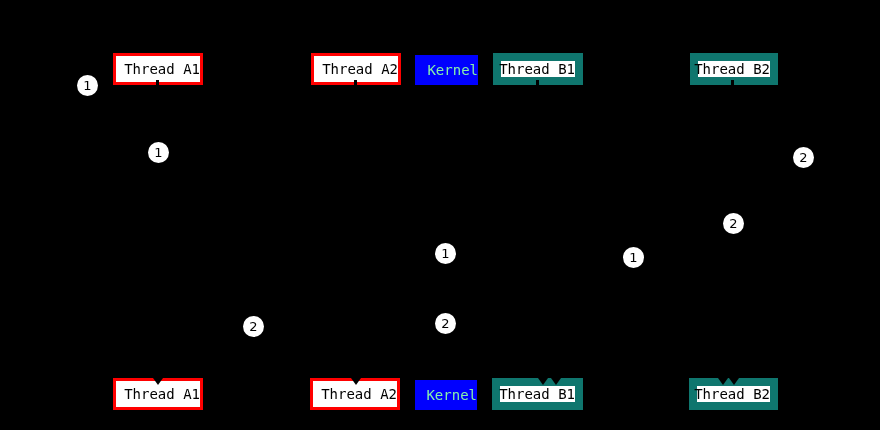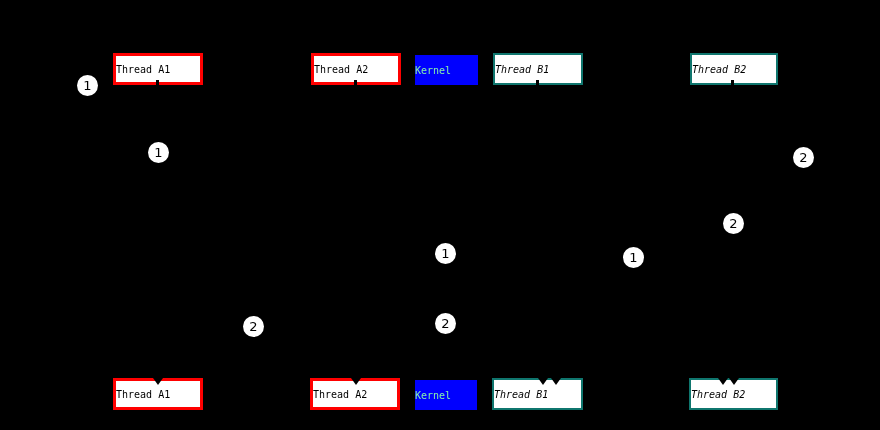--- a/index.html
+++ b/index.html
@@ -15,27 +15,27 @@
     overflow: hidden;
     font-family: "DejaVu Sans Mono", monospace;
   }
   
   .node {
     position: absolute;
     box-sizing: border-box;
     background: #ffffff;
     display: flex;
     align-items: center;
-    justify-content: flex-start;
-    font-size: 10px;
+    justify-content: flex-end;
+    font-size: 14px;
     color: #000000;
     white-space: nowrap;
   }
   .thread-a { border: 3px solid #ff0000; }
-  .thread-b { border: 2px solid #0f766e; font-style: italic; }
+  .thread-b { border: 8px solid #0f766e; }
   .kernel   { background: #0000ff; color: #86efac; border: none; }
 
   .n-ta1t { left: 113px; top: 53px;  width: 90px; height: 32px; }
   .n-ta2t { left: 311px; top: 53px;  width: 90px; height: 32px; }
   .n-kt   { left: 415px; top: 55px;  width: 63px; height: 30px; }
   .n-tb1t { left: 493px; top: 53px;  width: 90px; height: 32px; }
   .n-tb2t { left: 690px; top: 53px;  width: 88px; height: 32px; }
 
   .n-ta1b { left: 113px; top: 378px; width: 90px; height: 32px; }
   .n-ta2b { left: 310px; top: 378px; width: 90px; height: 32px; }

